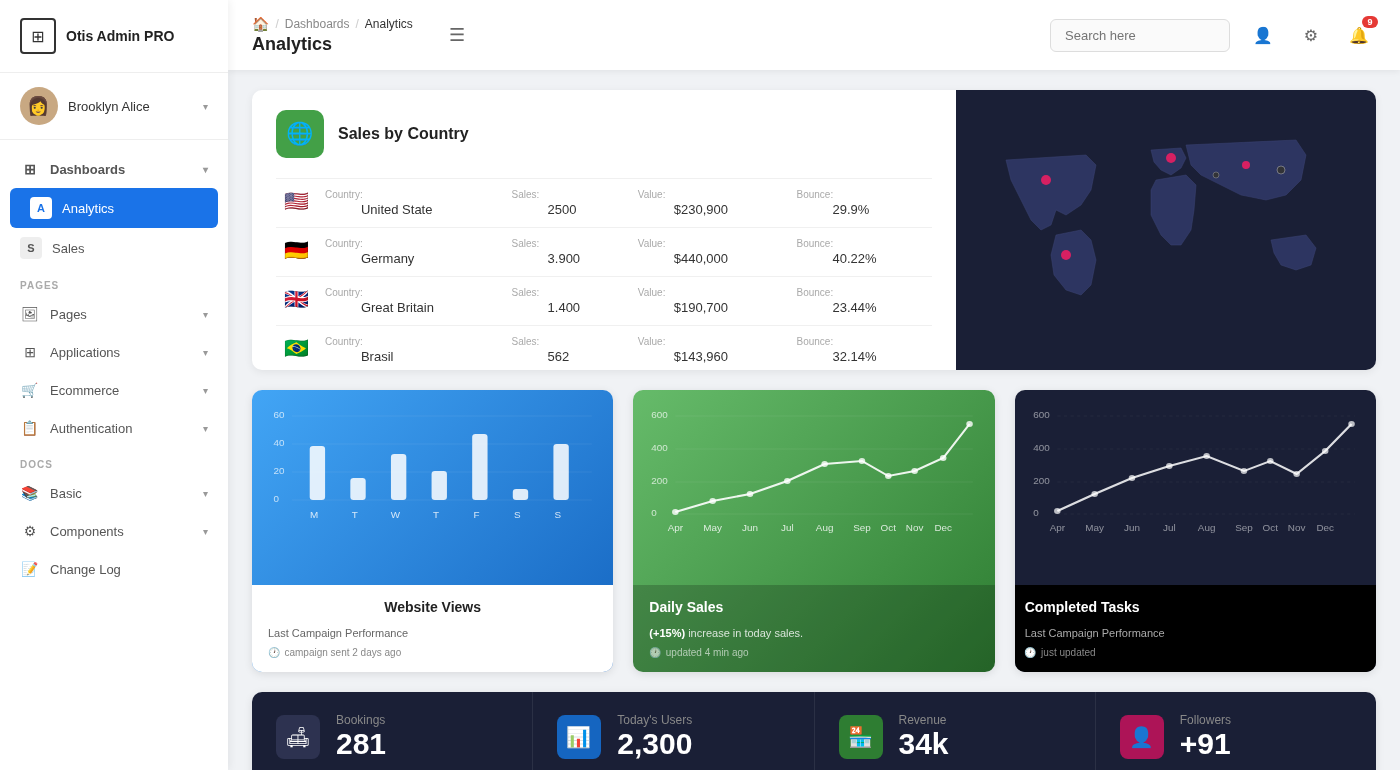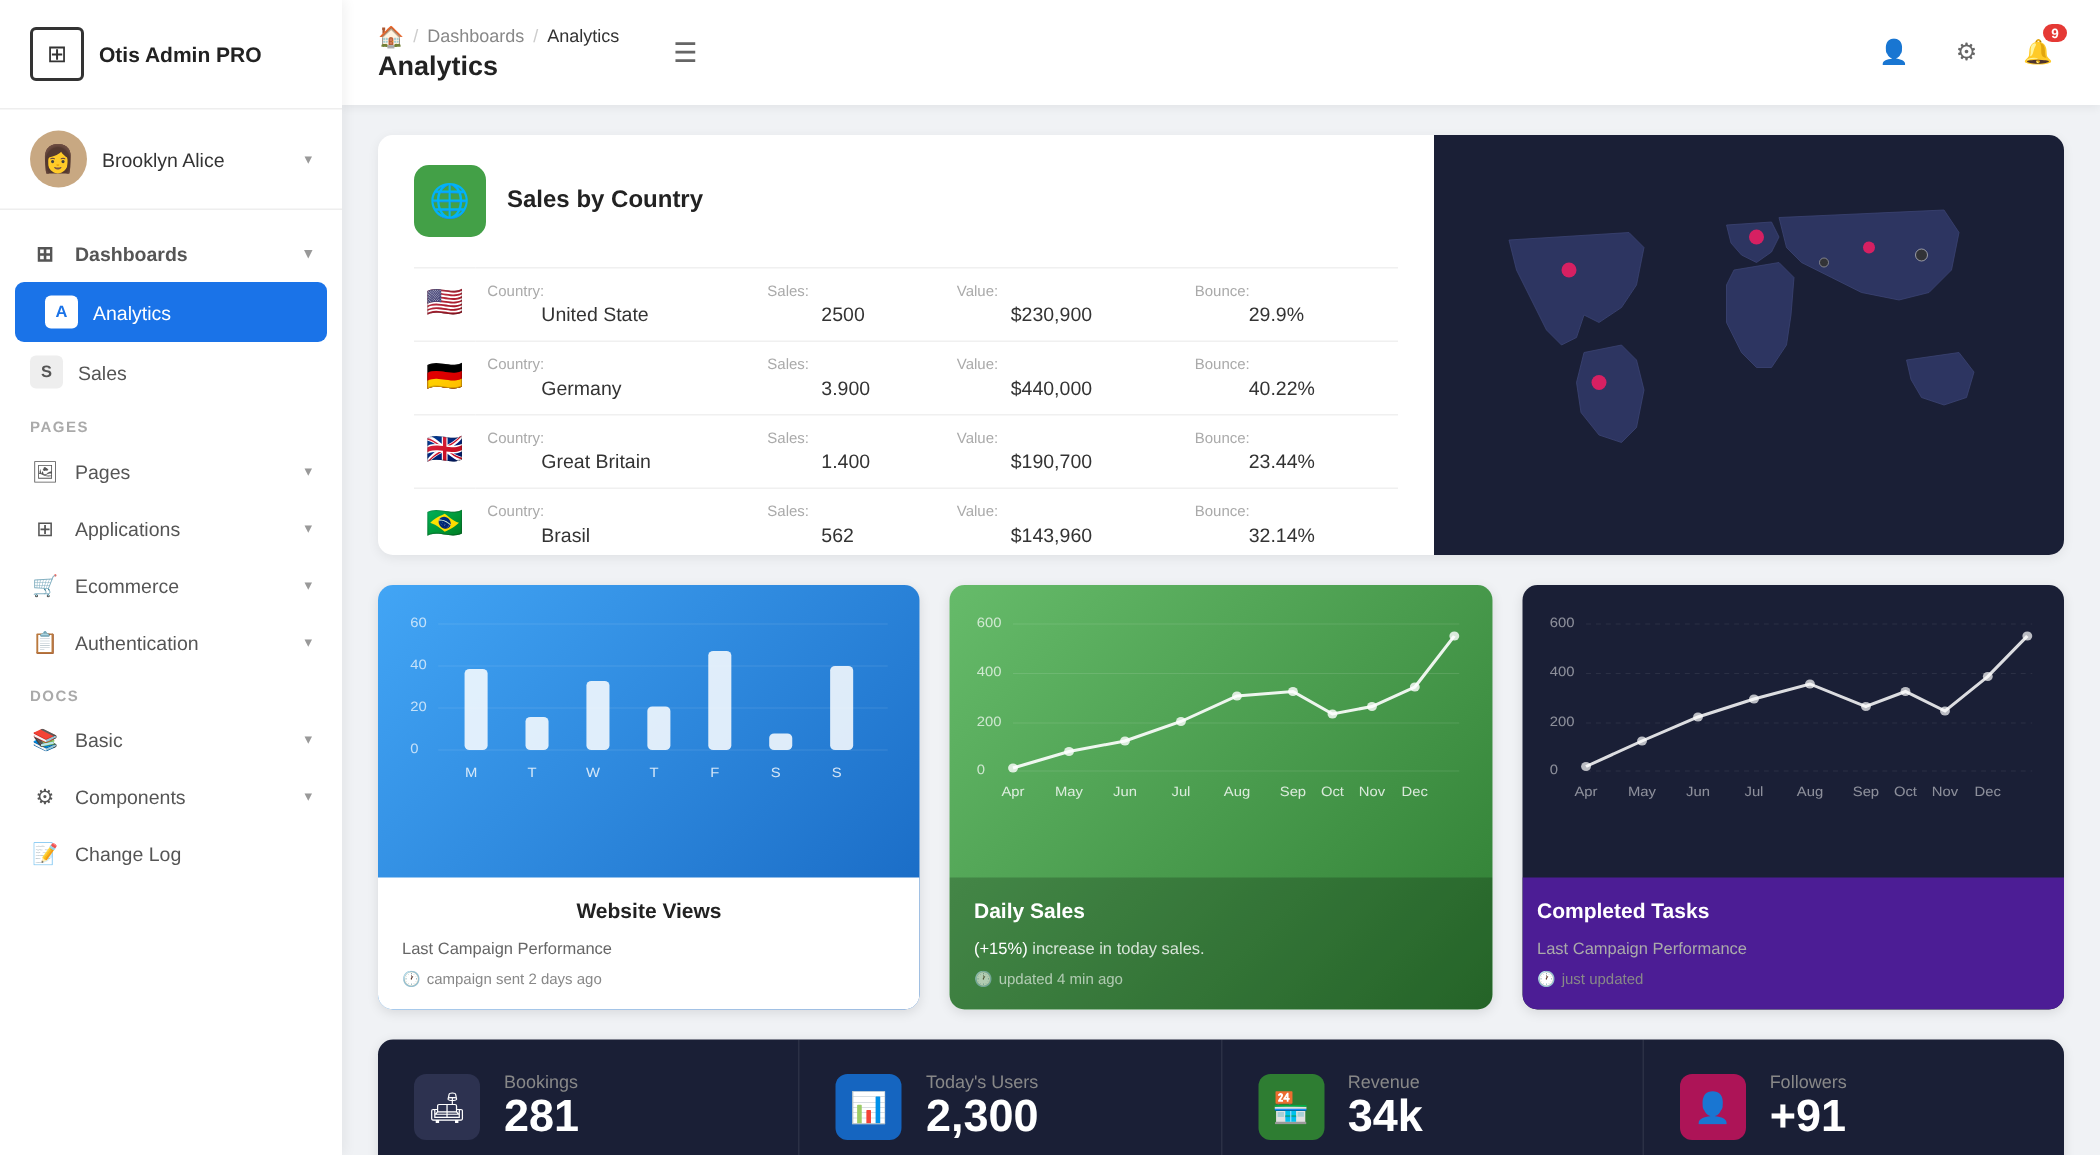--- a/index.html
+++ b/index.html
@@ -104,29 +104,29 @@
 
     
     .chart-row { display: flex; gap: 20px; }
     .chart-card { flex: 1; border-radius: 10px; overflow: hidden; box-shadow: 0 2px 8px rgba(0,0,0,0.1); display: flex; flex-direction: column; gap: 35px; }
     .chart-card.blue { background: linear-gradient(135deg, #42a5f5, #1565c0); }
     .chart-card.green { background: linear-gradient(135deg, #66bb6a, #2e7d32); }
     .chart-card.dark { background: #1a1f36; }
     .chart-area { flex: 1; padding: 16px 16px 0; min-height: 160px; position: relative; }
     .chart-info { padding: 14px 16px; background: rgba(0,0,0,0.15); }
     .chart-card.blue .chart-info { background: #fff; }
-    .chart-card.dark .chart-info { background: #4c1d95; padding-left: 10px; }
+    .chart-card.dark .chart-info { background: #000000; padding-left: 10px; }
     .chart-card.green .chart-info { background: rgba(0,0,0,0.2); }
     .chart-title { font-size: 14px; font-weight: 700; color: #fff; }
     .chart-card.blue .chart-title { color: #222; text-align: center; }
     .chart-card.dark .chart-title { color: #fff; }
     .chart-subtitle { font-size: 11px; color: rgba(255,255,255,0.8); margin-top: 12px; }
     .chart-card.blue .chart-subtitle { color: #666; }
     .chart-card.dark .chart-subtitle { color: #aaa; }
-    .chart-sub-highlight { color: #fff; font-weight: 400; }
+    .chart-sub-highlight { color: #fff; font-weight: 700; }
     .chart-footer { font-size: 10px; color: rgba(255,255,255,0.6); margin-top: 8px; display: flex; align-items: center; gap: 4px; }
     .chart-card.blue .chart-footer { color: #888; }
     .chart-card.dark .chart-footer { color: #888; }
 
     
     .stats-row {
       display: flex; gap: 0; background: #1a1f36; border-radius: 10px; overflow: hidden;
       box-shadow: 0 2px 8px rgba(0,0,0,0.1); min-height: 90px;
     }
     .stat-item { flex: 1; display: flex; align-items: center; gap: 16px; padding: 16px 24px; border-right: 1px solid rgba(255,255,255,0.08); }
@@ -222,20 +222,21 @@
         <span class="home-icon">🏠</span>
         <span class="sep">/</span>
         <span>Dashboards</span>
         <span class="sep">/</span>
         <span class="current">Analytics</span>
       </div>
       <div class="page-title">Analytics</div>
     </div>
     <span class="hamburger">☰</span>
     <div class="header-spacer"></div>
+    <input class="search-box" type="text" placeholder="Search here" style="">
     <div class="header-icons">
       <div class="header-icon-btn">👤</div>
       <div class="header-icon-btn">⚙</div>
       <div class="header-icon-btn" style="position:relative;">
         🔔
         <span class="notif-badge">9</span>
       </div>
     </div>
   </div>
 

